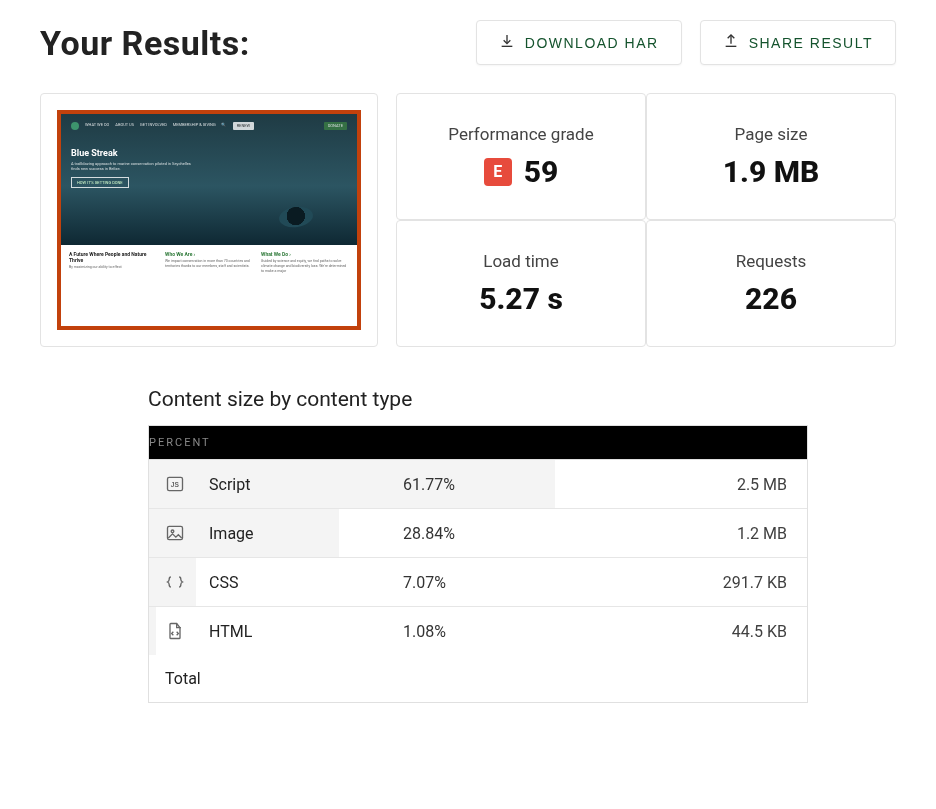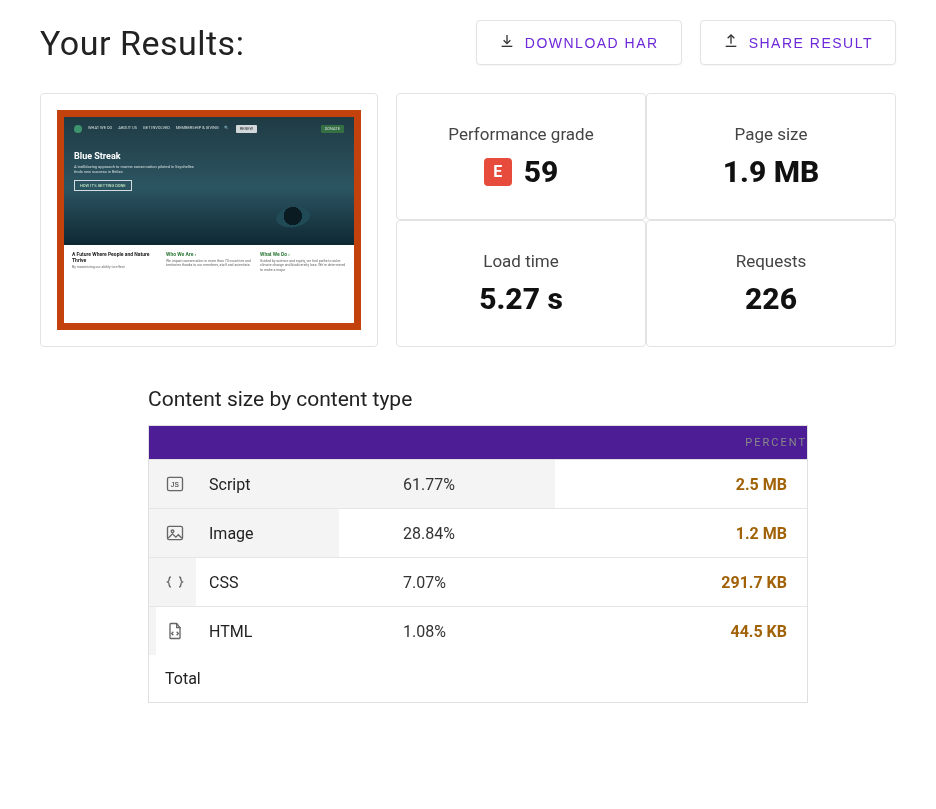--- a/index.html
+++ b/index.html
@@ -13,38 +13,38 @@
 
   
   .header-row {
     display: flex;
     align-items: center;
     justify-content: space-between;
     margin-bottom: 28px;
   }
   .page-title {
     font-size: 34px;
-    font-weight: 400;
+    font-weight: 700;
     letter-spacing: .5px;
   }
   .header-actions {
     display: flex;
     gap: 18px;
   }
   .action-btn {
     display: inline-flex;
     align-items: center;
     gap: 10px;
     border: 1px solid #e3e3e3;
     border-radius: 4px;
     background: #fff;
     padding: 12px 22px;
     font-size: 14px;
     letter-spacing: 1.5px;
-    color: #6d28d9;
+    color: #14532d;
     cursor: pointer;
     box-shadow: 0 1px 2px rgba(0,0,0,0.04);
   }
   .action-btn svg { width: 16px; height: 16px; stroke: #333; fill: none; stroke-width: 2; }
 
   
   .summary-grid {
     display: flex;
     gap: 18px;
   }
@@ -95,21 +95,21 @@
     align-items: center;
     justify-content: center;
     font-size: 16px;
     font-weight: 700;
   }
 
   
   .mock {
     width: 100%;
     height: 100%;
-    border: 7px solid #c2410c;
+    border: 4px solid #c2410c;
     display: flex;
     flex-direction: column;
     font-size: 6px;
     overflow: hidden;
   }
   .mock-top {
     background: linear-gradient(to bottom, #1f3b44 0%, #2c5562 55%, #0e2833 100%);
     flex: 0 0 62%;
     position: relative;
     color: #fff;
@@ -137,22 +137,22 @@
   .table-title {
     font-size: 21px;
     font-weight: 400;
     margin-bottom: 14px;
   }
   .ct-table {
     border: 1px solid #e0e0e0;
     width: 100%;
   }
   .ct-headrow {
-    background: #4c1d95;
-    text-align: right;
+    background: #000000;
+    text-align: left;
     font-size: 11px;
     letter-spacing: 2px;
     color: #888;
     padding: 10px 0;
     border-bottom: 1px solid #e0e0e0;
   }
   .ct-row {
     display: grid;
     grid-template-columns: 44px 1fr 1fr 1fr;
     align-items: center;
@@ -166,21 +166,21 @@
     position:absolute;
     left:0;top:0;bottom:0;
     background:#f4f4f4;
     z-index:0;
   }
   .ct-row > * { position:relative; z-index:1; }
   .ct-icon { width:20px; height:20px; color:#666; }
   .ct-icon svg{width:20px;height:20px;stroke:#666;fill:none;stroke-width:1.6;}
   .ct-name { color:#222; }
   .ct-percent { color:#333; }
-  .ct-size { text-align:right; color:#a16207; padding-right:4px;font-weight:bold;}
+  .ct-size { text-align:right; color:#404040; padding-right:4px;}
   .ct-total { padding:14px 16px; font-size:16px; }
 </style>
 </head>
 <body>
 
 <div class="header-row">
   <h1 class="page-title">Your Results:</h1>
   <div class="header-actions">
     <button class="action-btn">
       <span>

